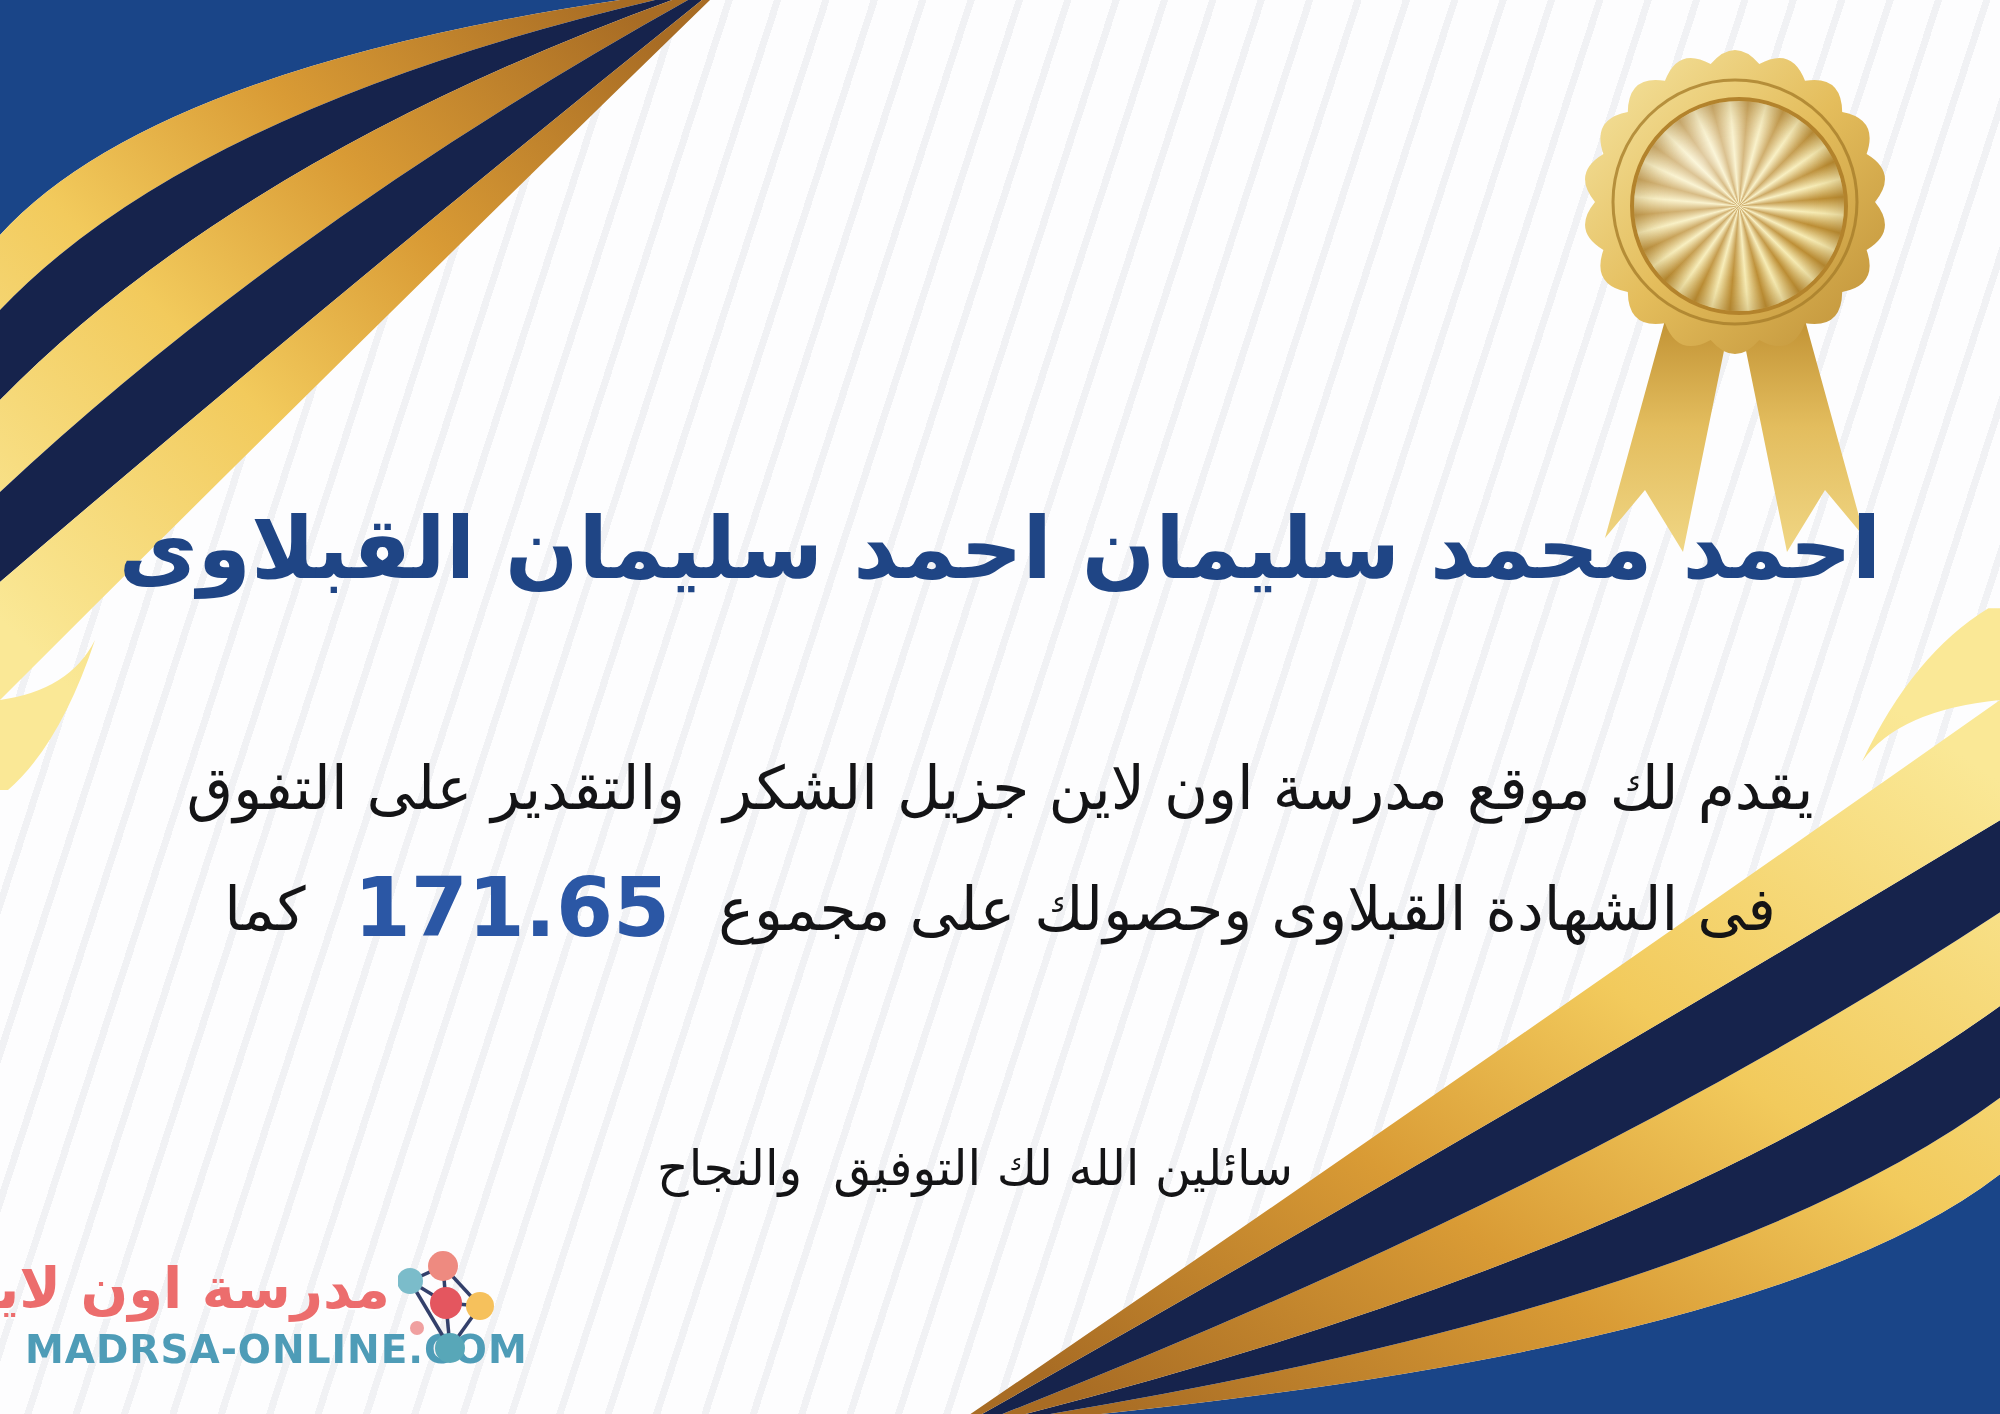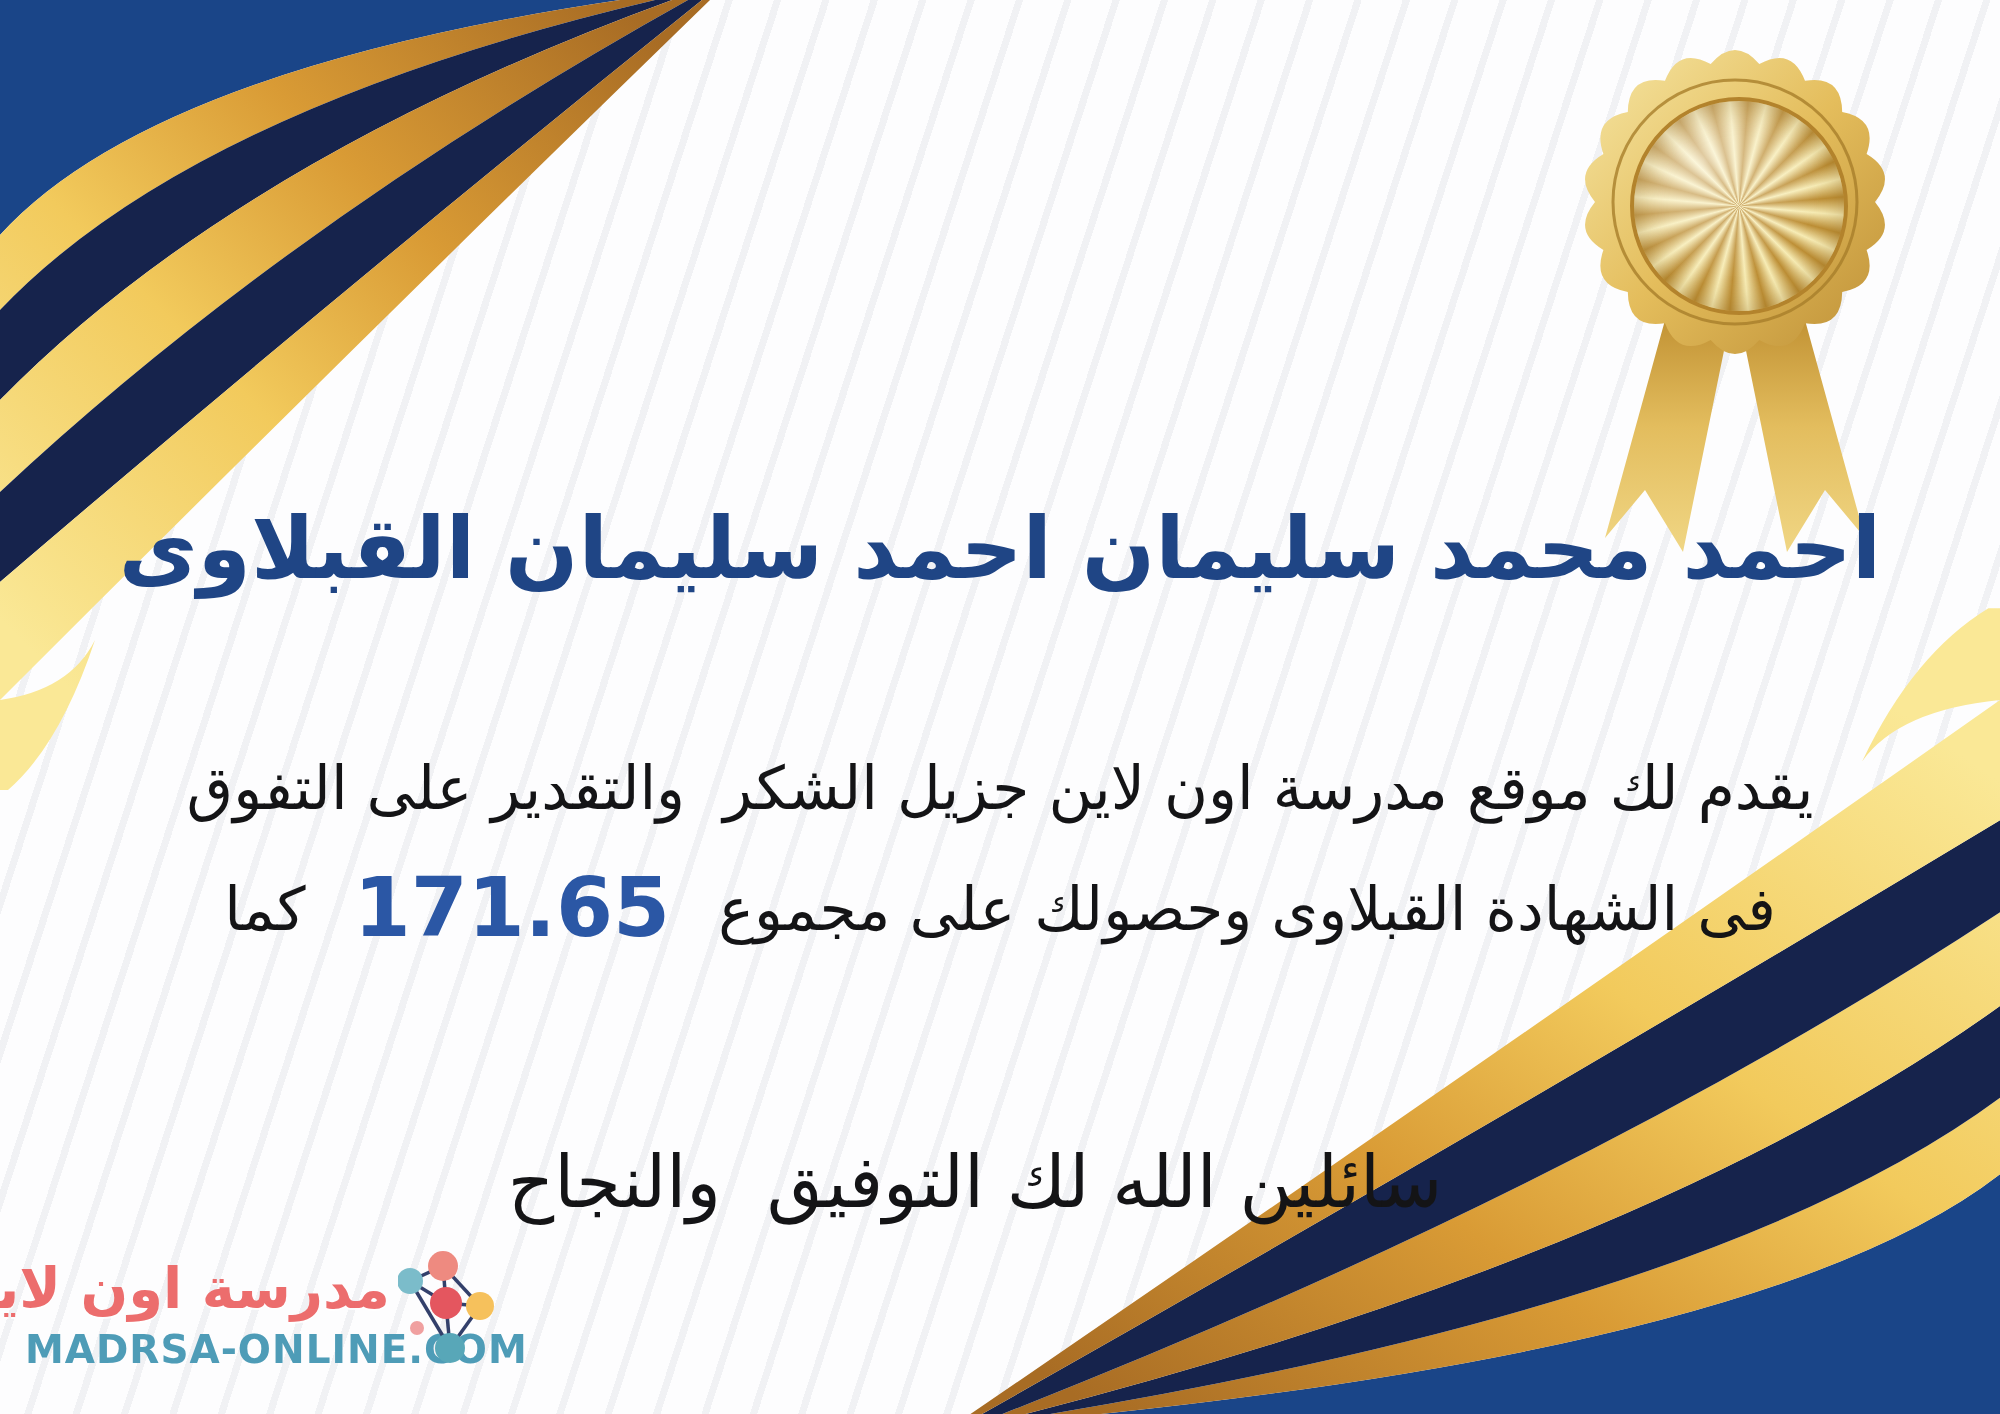--- a/index.html
+++ b/index.html
@@ -38,21 +38,21 @@
     position:absolute;top:728px;left:0;width:2000px;z-index:4;direction:rtl;
     color:#141416;font-size:60px;text-align:center;
   }
   .body-text .line{height:120px;line-height:120px;white-space:nowrap;}
   .score{
     color:#2b57a5;font-size:82px;font-weight:bold;margin:0 48px;vertical-align:-6px;
     letter-spacing:2px;
   }
   .closing{
     position:absolute;top:1140px;left:0;width:1950px;text-align:center;z-index:4;
-    font-size:72px;color:#141416;direction:rtl;
+    font-size:49px;color:#141416;direction:rtl;
   }
 
   
   .logo{position:absolute;left:25px;top:1248px;z-index:4;display:flex;align-items:center;}
   .logo-text{width:365px;}
   .logo-ar{
     direction:rtl;text-align:center;color:#ec6d6d;font-size:56px;font-weight:bold;
     text-shadow:0 2px 0 rgba(255,255,255,0.8);white-space:nowrap;
   }
   .logo-en{

